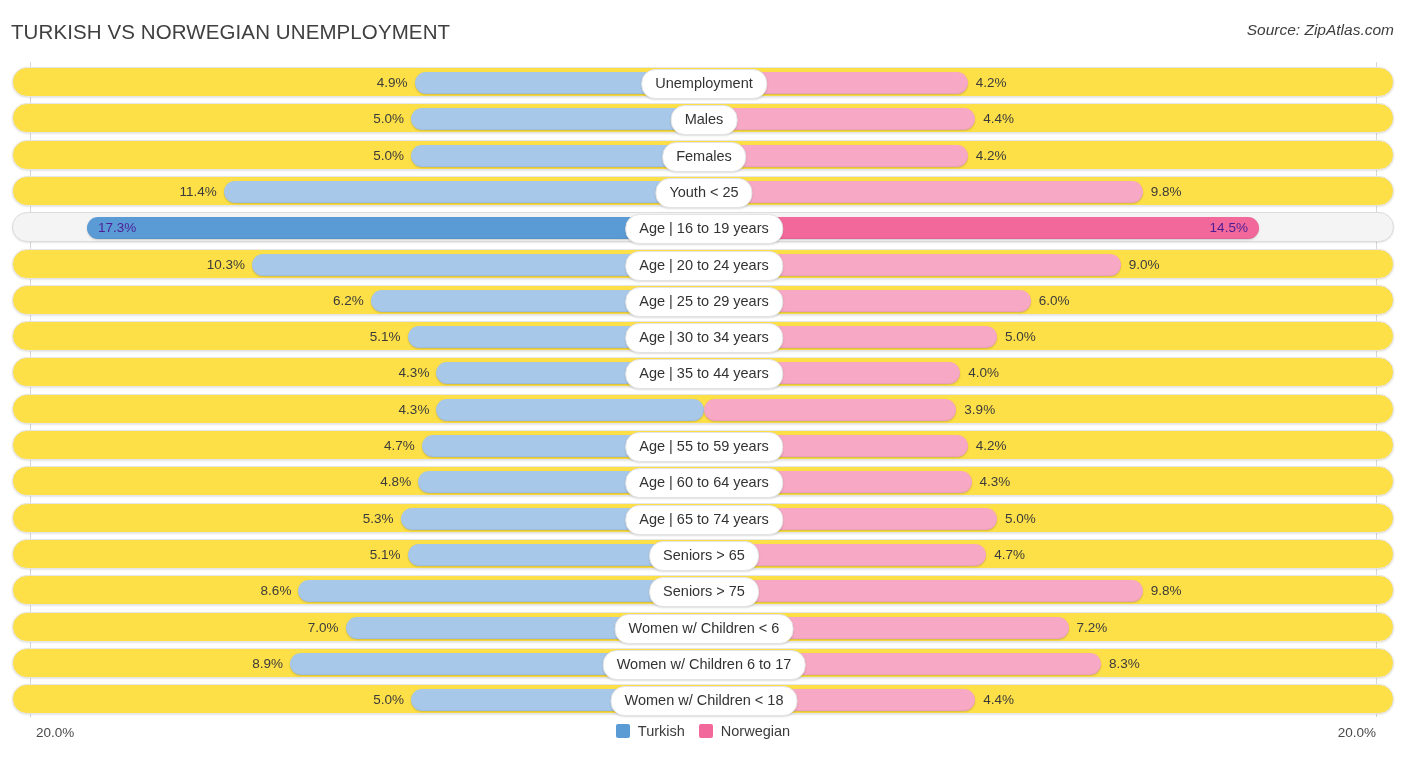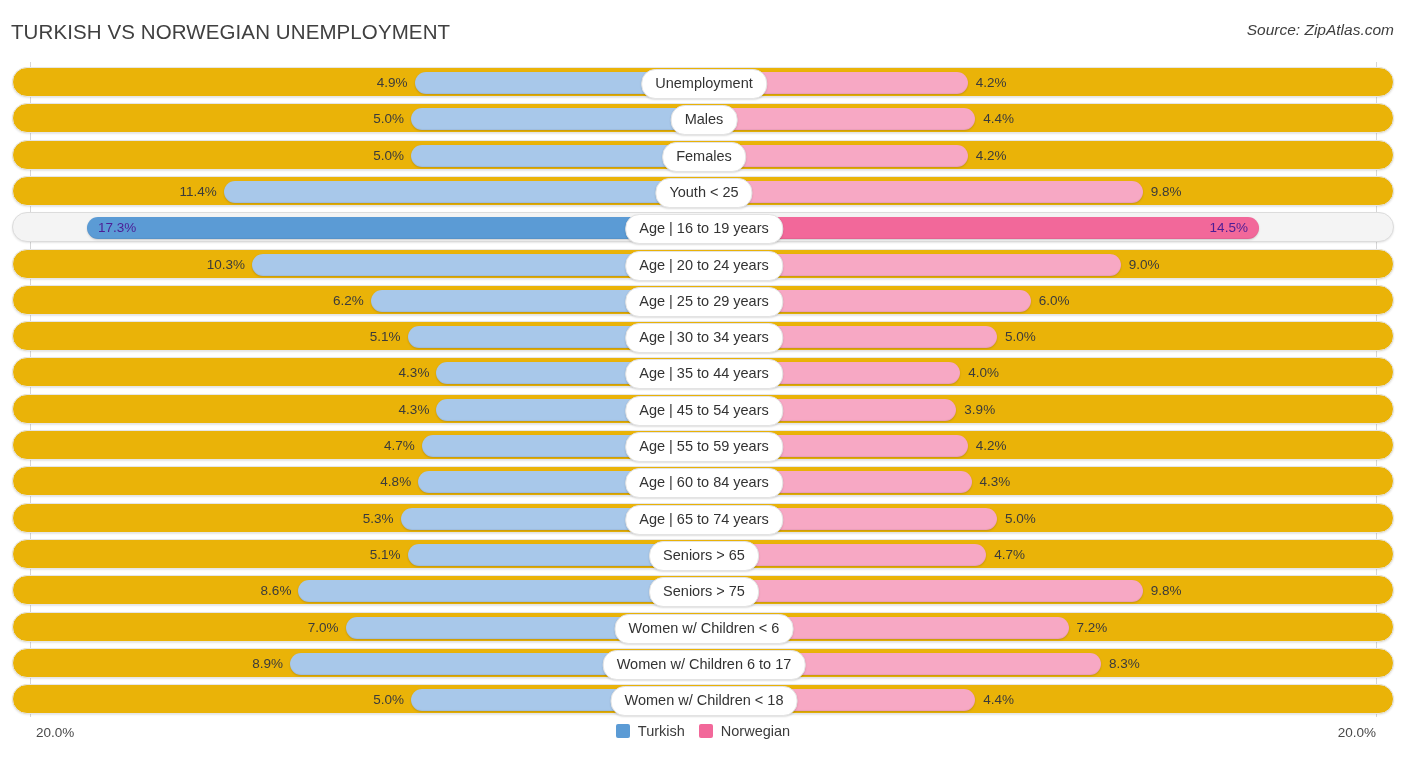--- a/index.html
+++ b/index.html
@@ -62,21 +62,21 @@
   #gridline-left  { left: 30px; }
   #gridline-right { left: 1376px; }
 
   
   .row {
     position: absolute;
     left: 12px;
     width: 1382px;
     height: 30px;
     box-sizing: border-box;
-    background: #eab308;
+    background: #fde047;
     border: 1px solid #e6e6e6;
     border-radius: 15px;
     box-shadow: 0 1px 2px rgba(0,0,0,0.10);
   }
   .row.highlight {
     background: #f4f4f4;
     border-color: #dcdcdc;
   }
 
   
@@ -243,35 +243,34 @@
         <div class="bar-right" style="left: 691px; width: 256.232px;"></div>
         <div class="val val-left" style="left: 356.405px; width: 60px;">4.3%</div>
         <div class="val val-right" style="left: 955.232px;">4.0%</div>
         <div class="cat-label" style="left: 691px;">Age | 35 to 44 years</div>
       </div>
       <div class="row" style="top: 331.7px;">
         <div class="bar-left" style="left: 423.405px; width: 267.595px;"></div>
         <div class="bar-right" style="left: 691px; width: 252.369px;"></div>
         <div class="val val-left" style="left: 356.405px; width: 60px;">4.3%</div>
         <div class="val val-right" style="left: 951.369px;">3.9%</div>
-        <div class="cat-label" style="left: 691px;">Age | 45 to 54 years</div>
       </div>
       <div class="row" style="top: 368px;">
         <div class="bar-left" style="left: 408.736px; width: 282.264px;"></div>
         <div class="bar-right" style="left: 691px; width: 263.844px;"></div>
         <div class="val val-left" style="left: 341.736px; width: 60px;">4.7%</div>
         <div class="val val-right" style="left: 962.844px;">4.2%</div>
         <div class="cat-label" style="left: 691px;">Age | 55 to 59 years</div>
       </div>
       <div class="row" style="top: 404.3px;">
         <div class="bar-left" style="left: 405.148px; width: 285.852px;"></div>
         <div class="bar-right" style="left: 691px; width: 267.595px;"></div>
         <div class="val val-left" style="left: 338.148px; width: 60px;">4.8%</div>
         <div class="val val-right" style="left: 966.595px;">4.3%</div>
-        <div class="cat-label" style="left: 691px;">Age | 60 to 84 years</div>
+        <div class="cat-label" style="left: 691px;">Age | 60 to 64 years</div>
       </div>
       <div class="row" style="top: 440.6px;">
         <div class="bar-left" style="left: 387.637px; width: 303.363px;"></div>
         <div class="bar-right" style="left: 691px; width: 292.94px;"></div>
         <div class="val val-left" style="left: 320.637px; width: 60px;">5.3%</div>
         <div class="val val-right" style="left: 991.94px;">5.0%</div>
         <div class="cat-label" style="left: 691px;">Age | 65 to 74 years</div>
       </div>
       <div class="row" style="top: 476.9px;">
         <div class="bar-left" style="left: 394.558px; width: 296.442px;"></div>

